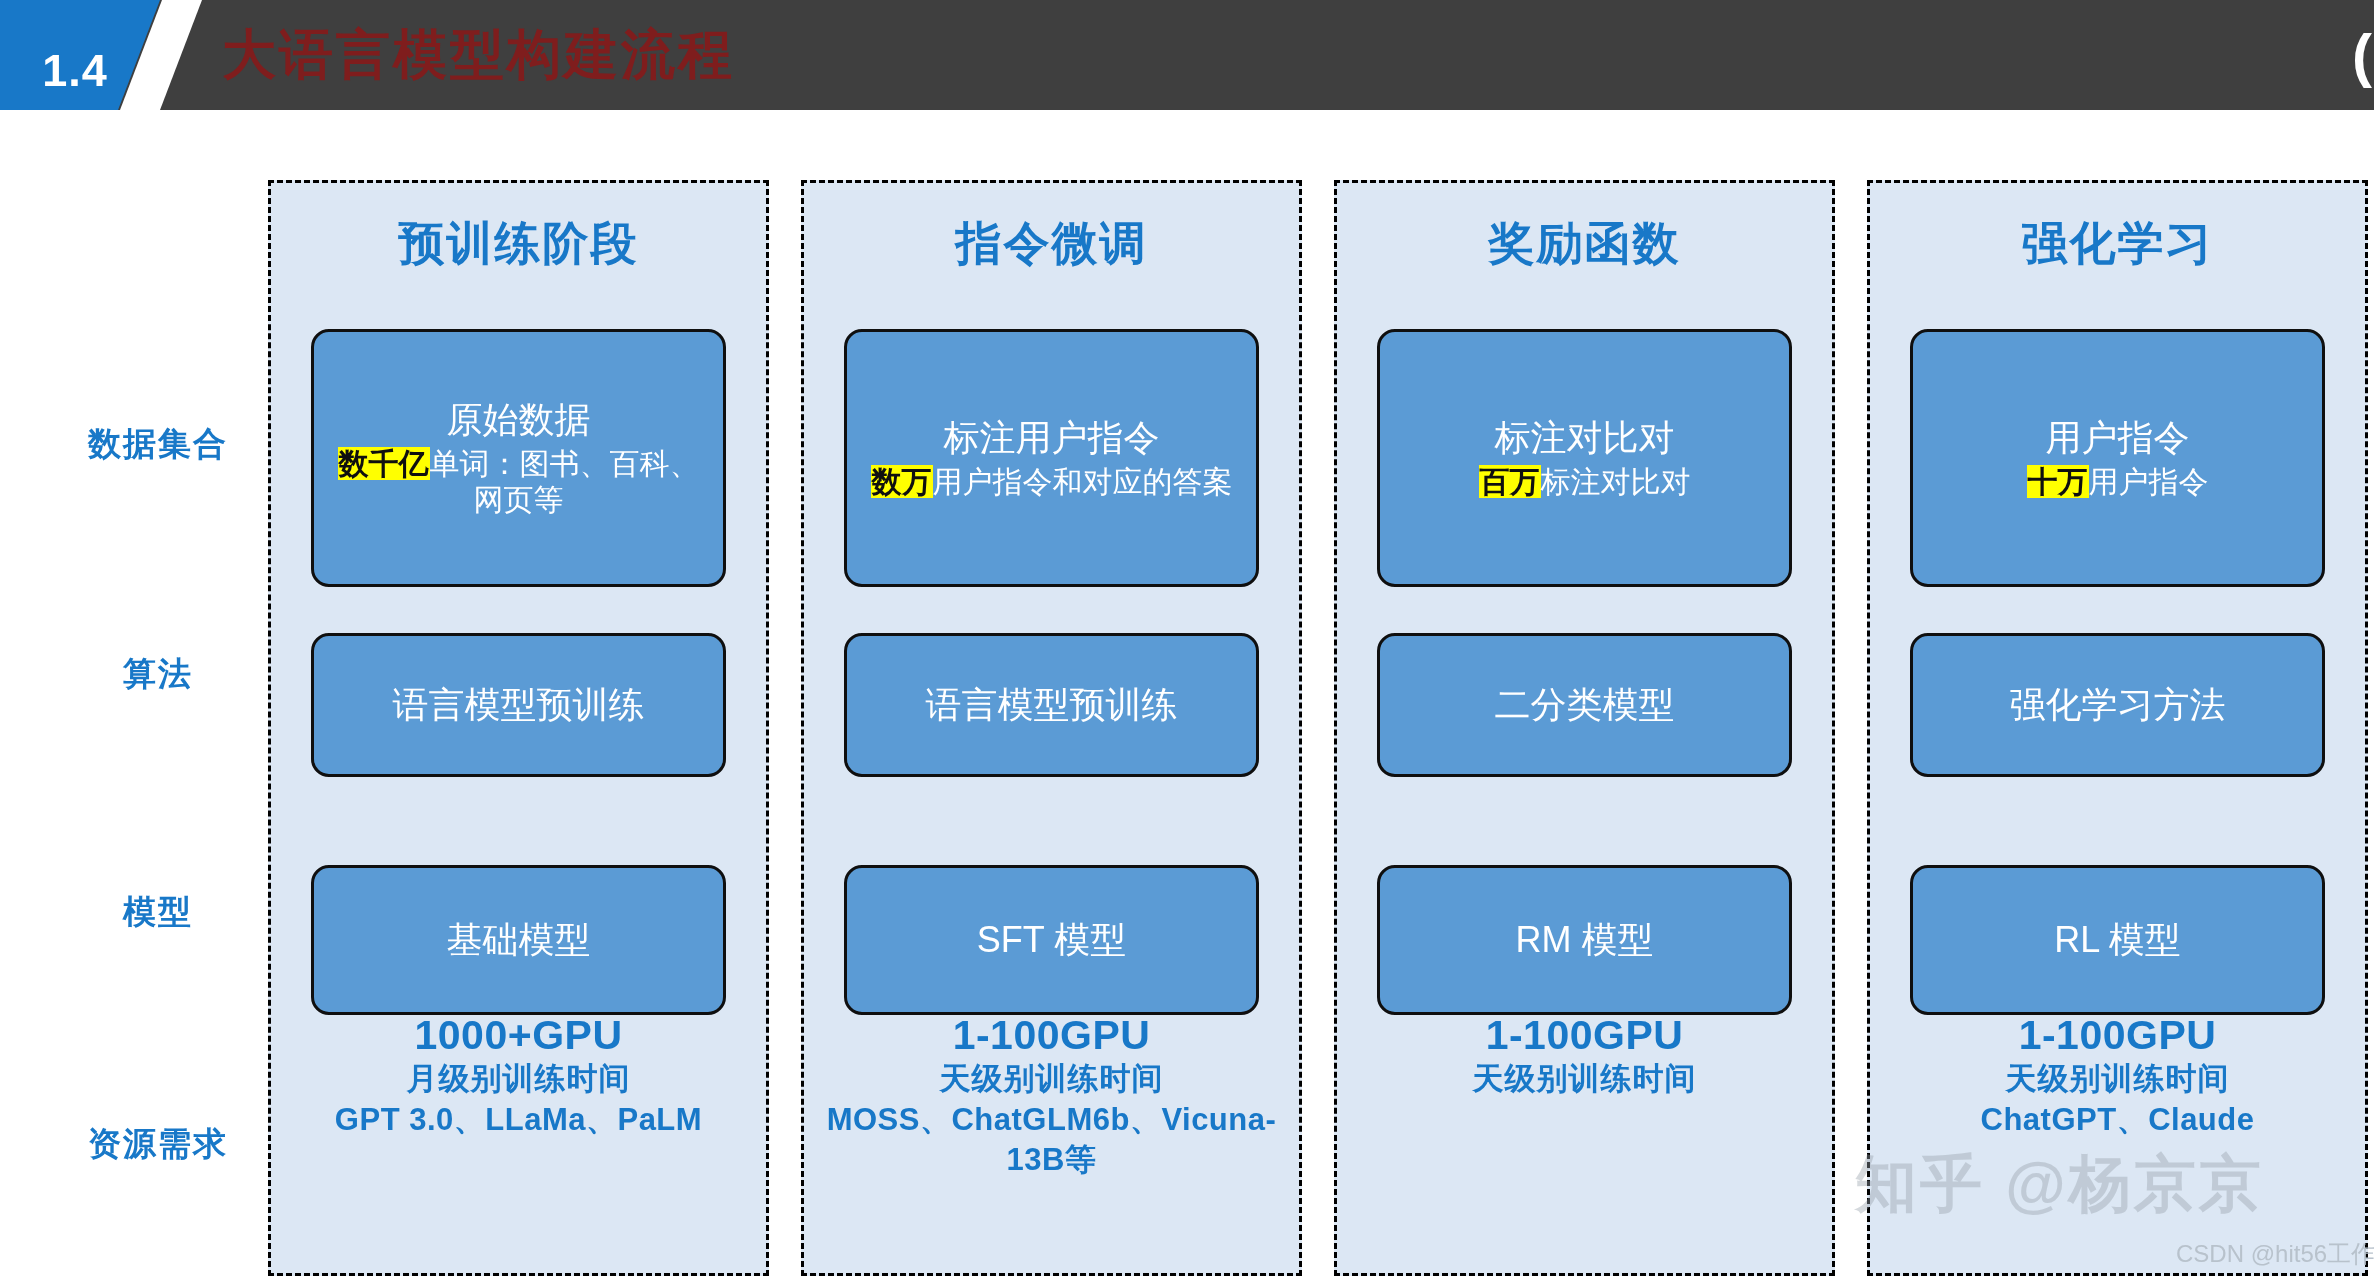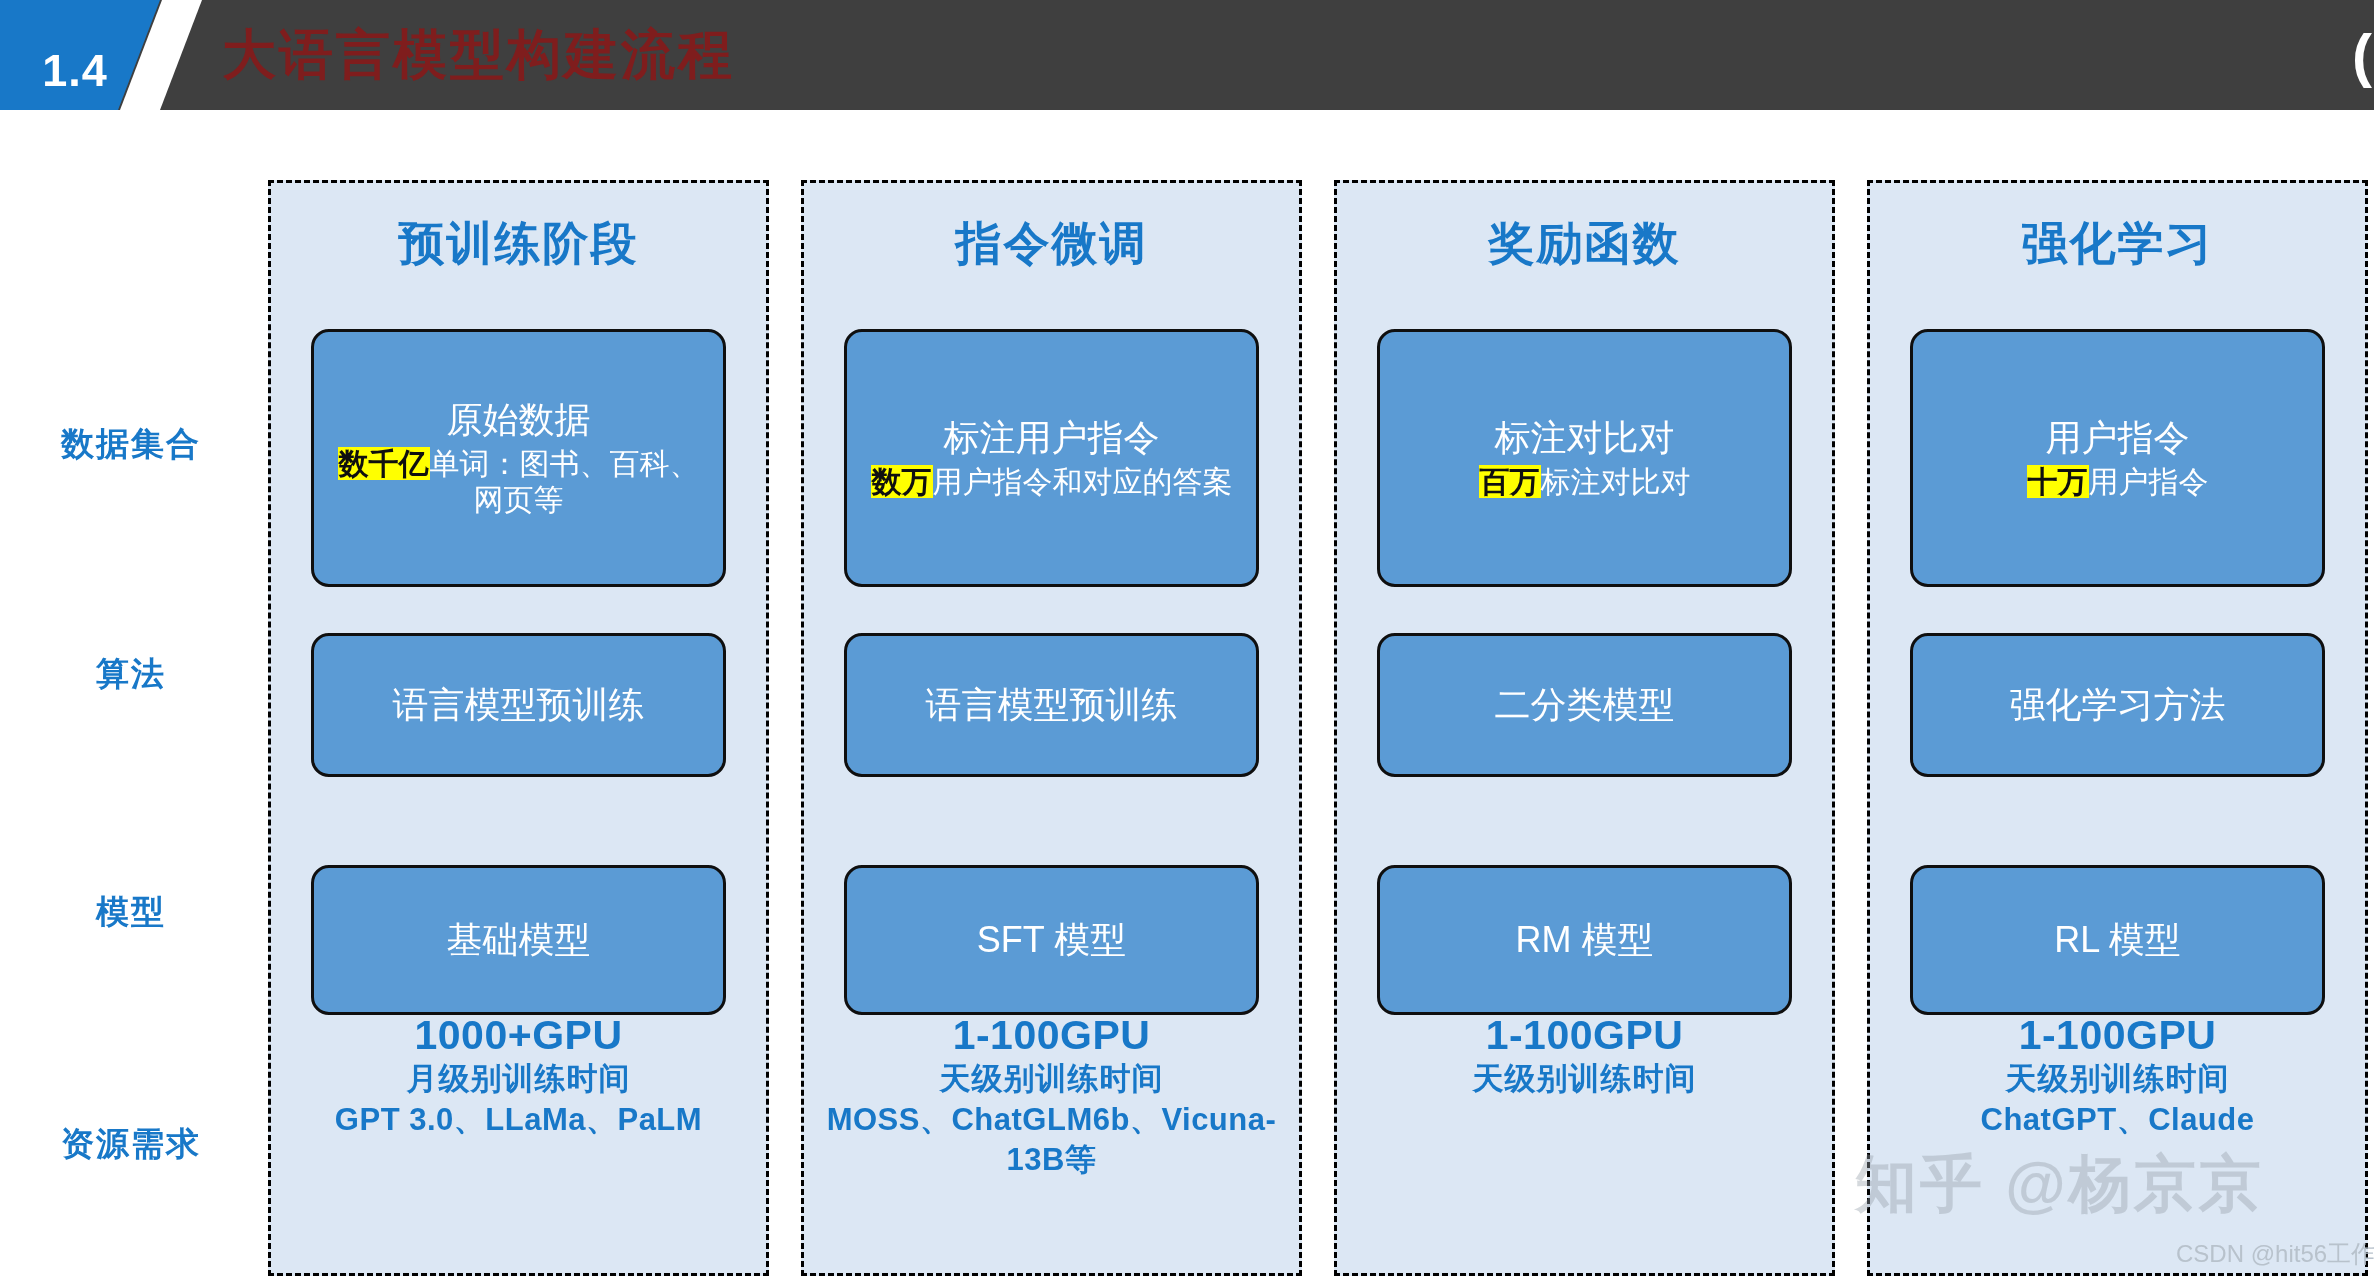--- a/index.html
+++ b/index.html
@@ -86,20 +86,21 @@
   
   .row-label {
     position: absolute;
     left: 0;
     width: 262px;
     text-align: center;
     color: #1878c8;
     font-size: 33px;
     font-weight: bold;
     letter-spacing: 2px;
+    padding-left: 27px;
   }
   #label-dataset   { top: 422px; }
   #label-algorithm { top: 652px; }
   #label-model     { top: 890px; }
   #label-resource  { top: 1122px; }
 
   
   #panels {
     position: absolute;
     left: 268px;

